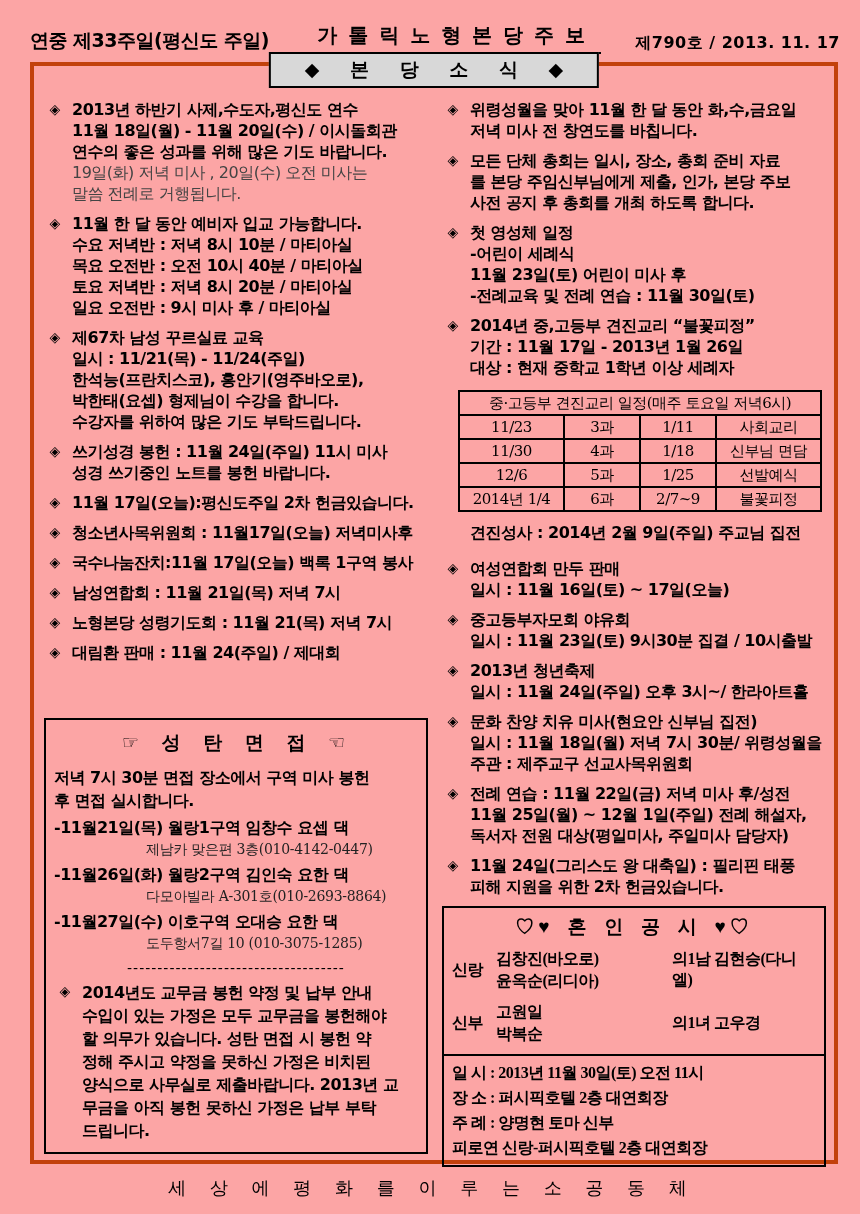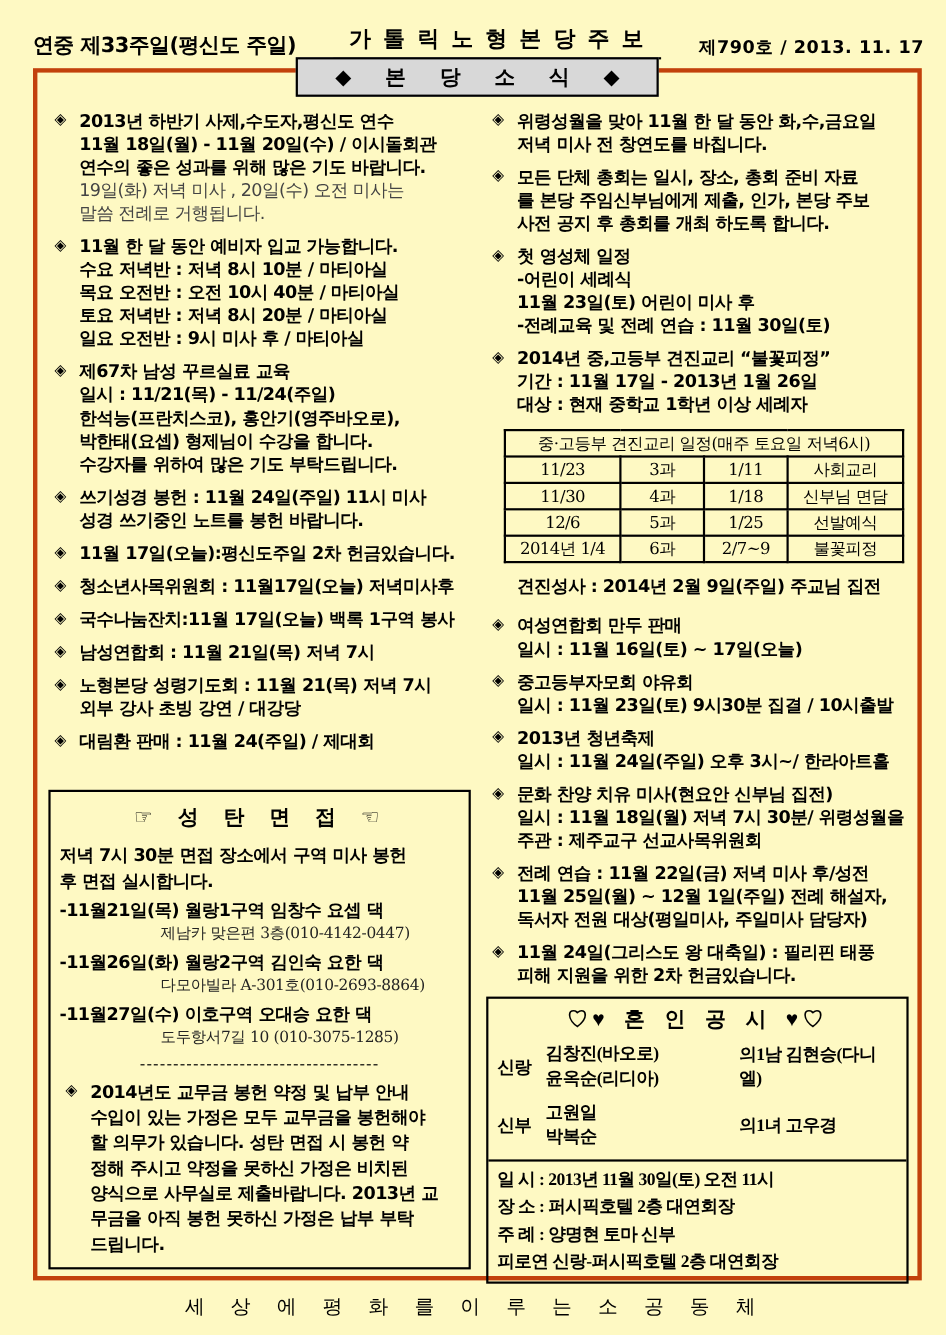--- a/index.html
+++ b/index.html
@@ -1,16 +1,16 @@
 <!DOCTYPE html>
 <html><head>
 <meta charset="utf-8">
 <style>
   html,body{margin:0;padding:0;background:#fff;}
-  .page{position:relative;width:860px;height:1214px;background:#fef9c3;color:#000;
+  .page{position:relative;width:860px;height:1214px;background:#fca5a5;color:#000;
         font-family:"DejaVu Sans",sans-serif;overflow:hidden;}
 
   
   .masthead{position:absolute;top:22px;left:30px;right:20px;display:flex;
             justify-content:space-between;align-items:flex-end;}
   .h-left{font-size:19px;font-weight:bold;letter-spacing:-0.5px;white-space:nowrap;}
   .h-center{font-size:20px;font-weight:bold;letter-spacing:2px;white-space:nowrap;
             border-bottom:2px solid #000;padding:0 14px 3px;}
   .h-right{font-size:16px;font-weight:bold;white-space:nowrap;letter-spacing:0.5px;}
 
@@ -148,21 +148,20 @@
             <div class="notice">
               <span class="bullet">◈</span>
               <div class="nlines">
                 <div class="nline">남성연합회 : 11월 21일(목) 저녁 7시</div>
               </div>
             </div>
             <div class="notice">
               <span class="bullet">◈</span>
               <div class="nlines">
                 <div class="nline">노형본당 성령기도회 : 11월 21(목) 저녁 7시</div>
-                <div class="nline">외부 강사 초빙 강연 / 대강당</div>
               </div>
             </div>
             <div class="notice">
               <span class="bullet">◈</span>
               <div class="nlines">
                 <div class="nline">대림환 판매 : 11월 24(주일) / 제대회</div>
               </div>
             </div>
           </div>
 

